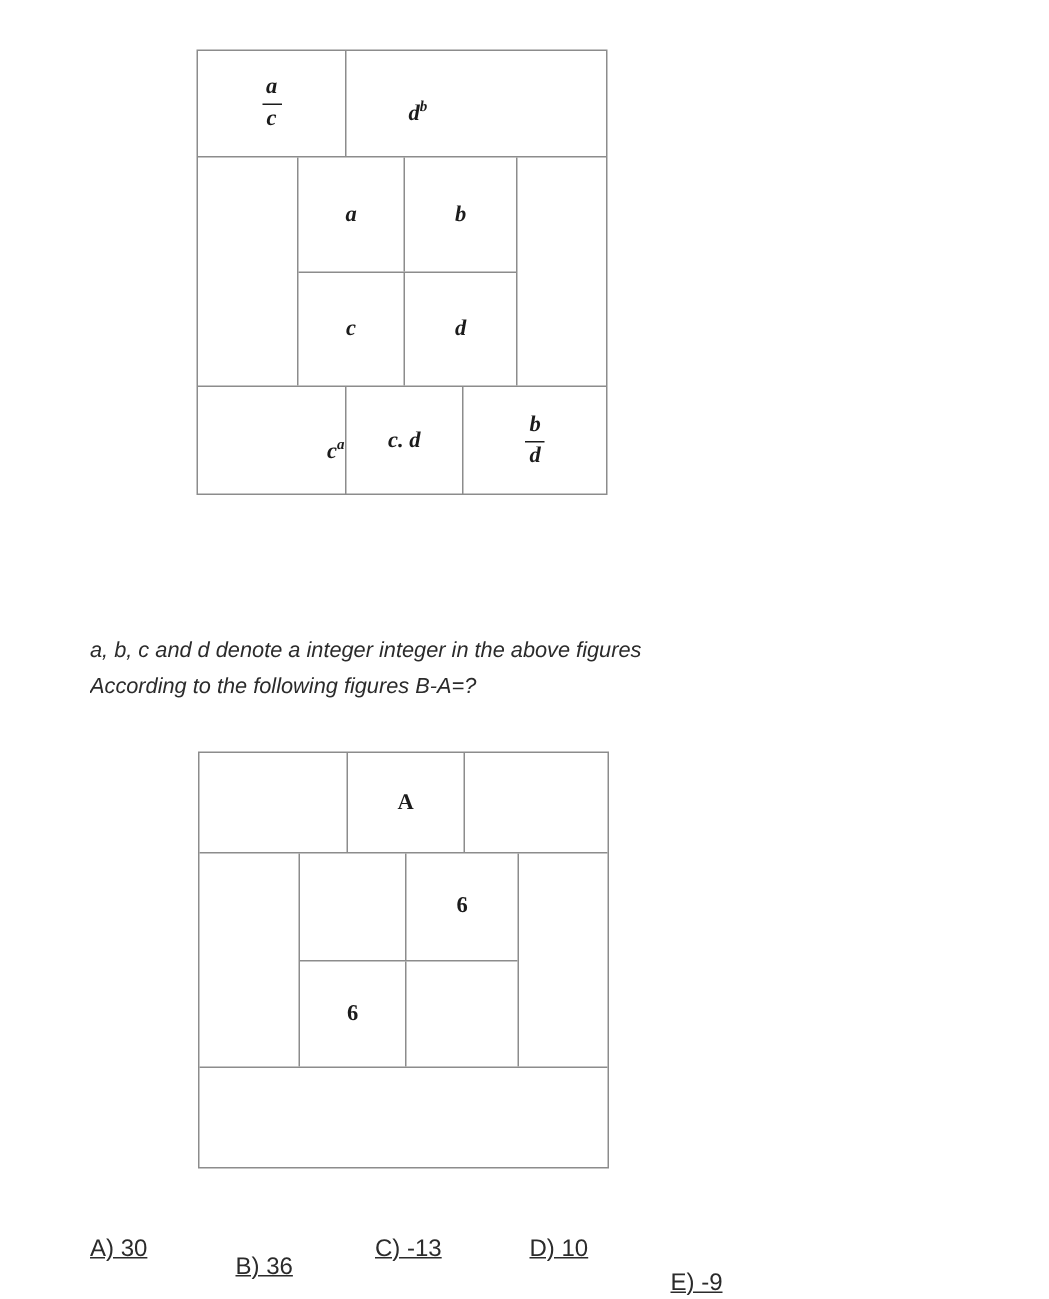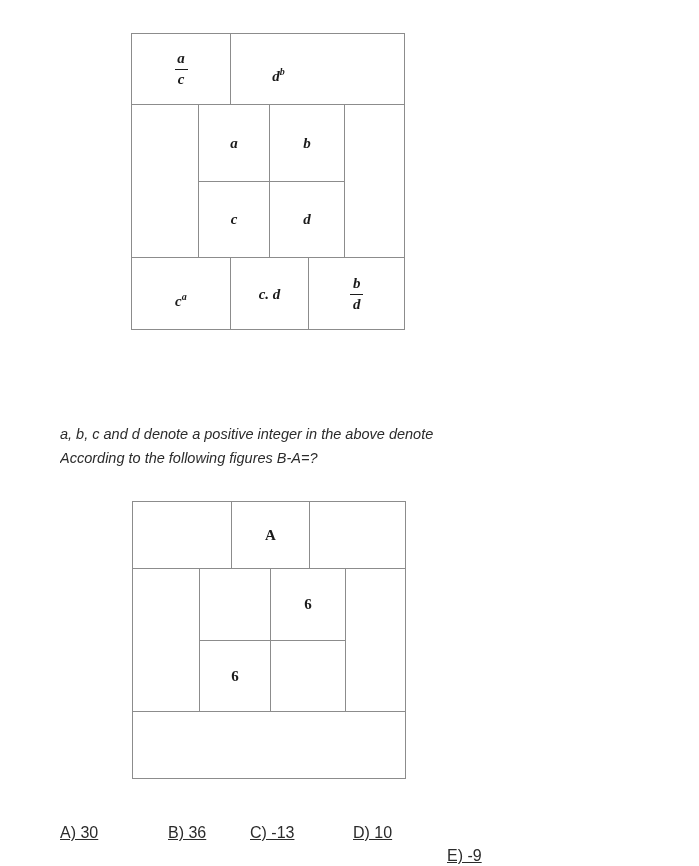--- a/index.html
+++ b/index.html
@@ -202,36 +202,36 @@
         <div class="mid-hline" style="left:0; top:76px; width:145px;"></div>
         <div class="mid-inner-row" style="top:77px; height:75px;">
           <div class="mid-inner-cell" style="width:71px;">c</div>
           <div class="mid-inner-cell" style="width:74px;">d</div>
         </div>
       </div>
     </div>
     <div class="band-divider" style="top:223px;"></div>
 
     <div class="fig-row row-bottom" style="top:224px; height:72px;">
-      <div class="fig-cell" style="width:99px;">
+      <div class="fig-cell" style="width:99px;justify-content:flex-end;">
         <span class="pow"><span>c</span><sup>a</sup></span>
       </div>
       <div class="fig-cell" style="width:79px;text-align:right;">c. d</div>
       <div class="fig-cell" style="width:95px;">
         <span class="frac">
           <span class="num">b</span>
           <span class="bar"></span>
           <span class="den">d</span>
         </span>
       </div>
     </div>
   </div>
 
   <div id="question-text">
-    <span class="qline">a, b, c and d denote a positive integer in the above denote</span>
+    <span class="qline">a, b, c and d denote a integer integer in the above figures</span>
     <span class="qline">According to the following figures  B-A=?</span>
   </div>
 
   <div class="figure" id="figure-bottom">
 
     <div class="fig-row row-top" style="top:0; height:66px;">
       <div class="fig-cell plain" style="width:99px;"></div>
       <div class="fig-cell plain" style="width:79px;">A</div>
       <div class="fig-cell plain" style="width:95px;"></div>
     </div>
@@ -249,19 +249,19 @@
           <div class="mid-inner-cell plain" style="width:74px;"></div>
         </div>
       </div>
     </div>
     <div class="band-divider" style="top:209px;"></div>
 
   </div>
 
   <div id="answer-row">
     <span class="answer-choice" style="left:0px;">A) 30</span>
-    <span class="answer-choice" style="left:108px;">B) 36</span>
+    <span class="answer-choice" style="left:97px;margin-top:12px;">B) 36</span>
     <span class="answer-choice" style="left:190px;">C) -13</span>
     <span class="answer-choice" style="left:293px;">D) 10</span>
     <span class="answer-choice" style="left:387px;margin-top:23px;">E) -9</span>
   </div>
 
 </div>
 
 </body></html>

